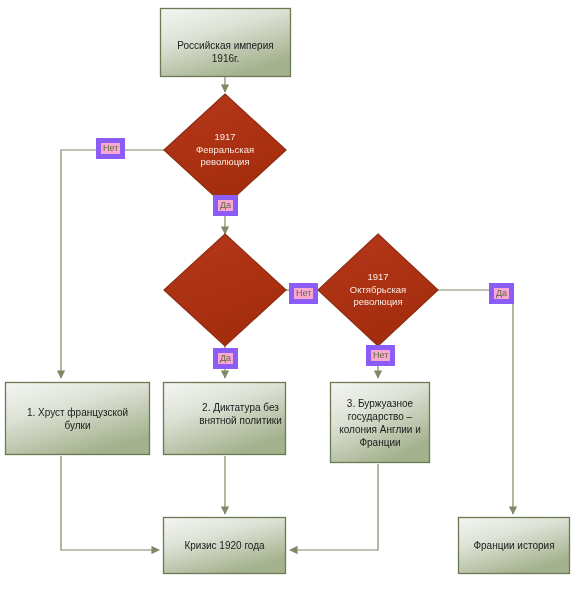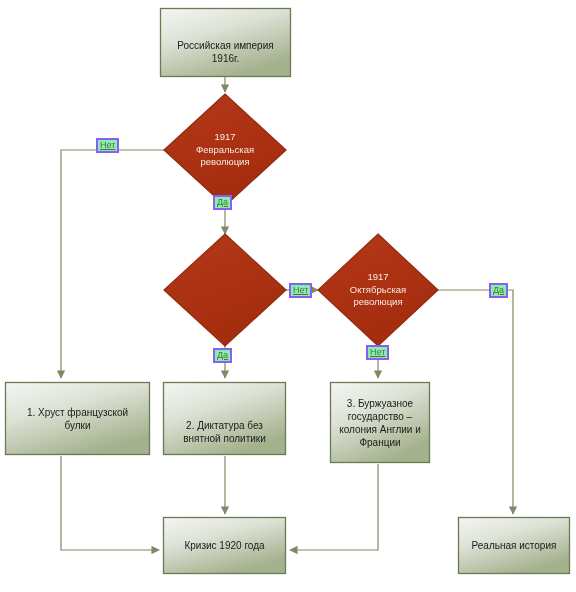--- a/index.html
+++ b/index.html
@@ -7,23 +7,23 @@
        font-family:"Liberation Sans","DejaVu Sans",sans-serif;}
   #canvas{position:relative;width:576px;height:592px;background:#fff;}
   svg.layer{position:absolute;left:0;top:0;width:576px;height:592px;}
   .nodeLabel{
     position:absolute;display:flex;align-items:center;justify-content:center;
     text-align:center;pointer-events:none;
   }
   .procLabel{color:#1b1b1b;font-size:10px;line-height:13px;}
   .decLabel{color:#f7ece4;font-size:9.5px;line-height:12.5px;}
   .edgeTag{
-    position:absolute;background:#86efac;border:2px solid #8b5cf6;
+    position:absolute;background:#f9a8d4;border:5px solid #8b5cf6;
     color:#5a6a38;font-size:9px;line-height:11px;
-    padding:0 2px;white-space:nowrap;text-decoration:underline;
+    padding:0 2px;white-space:nowrap;
   }
 </style>
 </head>
 <body>
 
 <div id="canvas">
 
   <svg class="layer" viewBox="0 0 576 592" xmlns="http://www.w3.org/2000/svg">
     <defs>
       <linearGradient id="procGrad" x1="0" y1="0" x2="0.55" y2="1">
@@ -68,31 +68,31 @@
       <polygon points="378,234 438,290 378,346 318,290"></polygon>
     </g>
   </svg>
 
   <div class="nodeLabel procLabel" style="left:160px;top:8px;width:131px;height:88px;">
     <span>Российская империя<br>1916г.</span>
   </div>
   <div class="nodeLabel procLabel" style="left:5px;top:382px;width:145px;height:73px;align-items:center;">
     <span>1. Хруст французской<br>булки</span>
   </div>
-  <div class="nodeLabel procLabel" style="left:163px;top:382px;width:123px;height:63px;align-items:flex-end;">
+  <div class="nodeLabel procLabel" style="left:179px;top:382px;width:123px;height:63px;">
     <span>2. Диктатура без<br>внятной политики</span>
   </div>
   <div class="nodeLabel procLabel" style="left:330px;top:382px;width:100px;height:81px;">
     <span>3. Буржуазное<br>государство –<br>колония Англии и<br>Франции</span>
   </div>
   <div class="nodeLabel procLabel" style="left:163px;top:517px;width:123px;height:57px;">
     <span>Кризис 1920 года</span>
   </div>
   <div class="nodeLabel procLabel" style="left:458px;top:517px;width:112px;height:57px;">
-    <span>Реальная история</span>
+    <span>Франции история</span>
   </div>
 
   <div class="nodeLabel decLabel" style="left:175px;top:112px;width:100px;height:76px;">
     <span>1917<br>Февральская<br>революция</span>
   </div>
   <div class="nodeLabel decLabel" style="left:326px;top:252px;width:104px;height:76px;">
     <span>1917<br>Октябрьская<br>революция</span>
   </div>
 
   <div class="edgeTag" style="left:96px;top:138px;">Нет</div>

